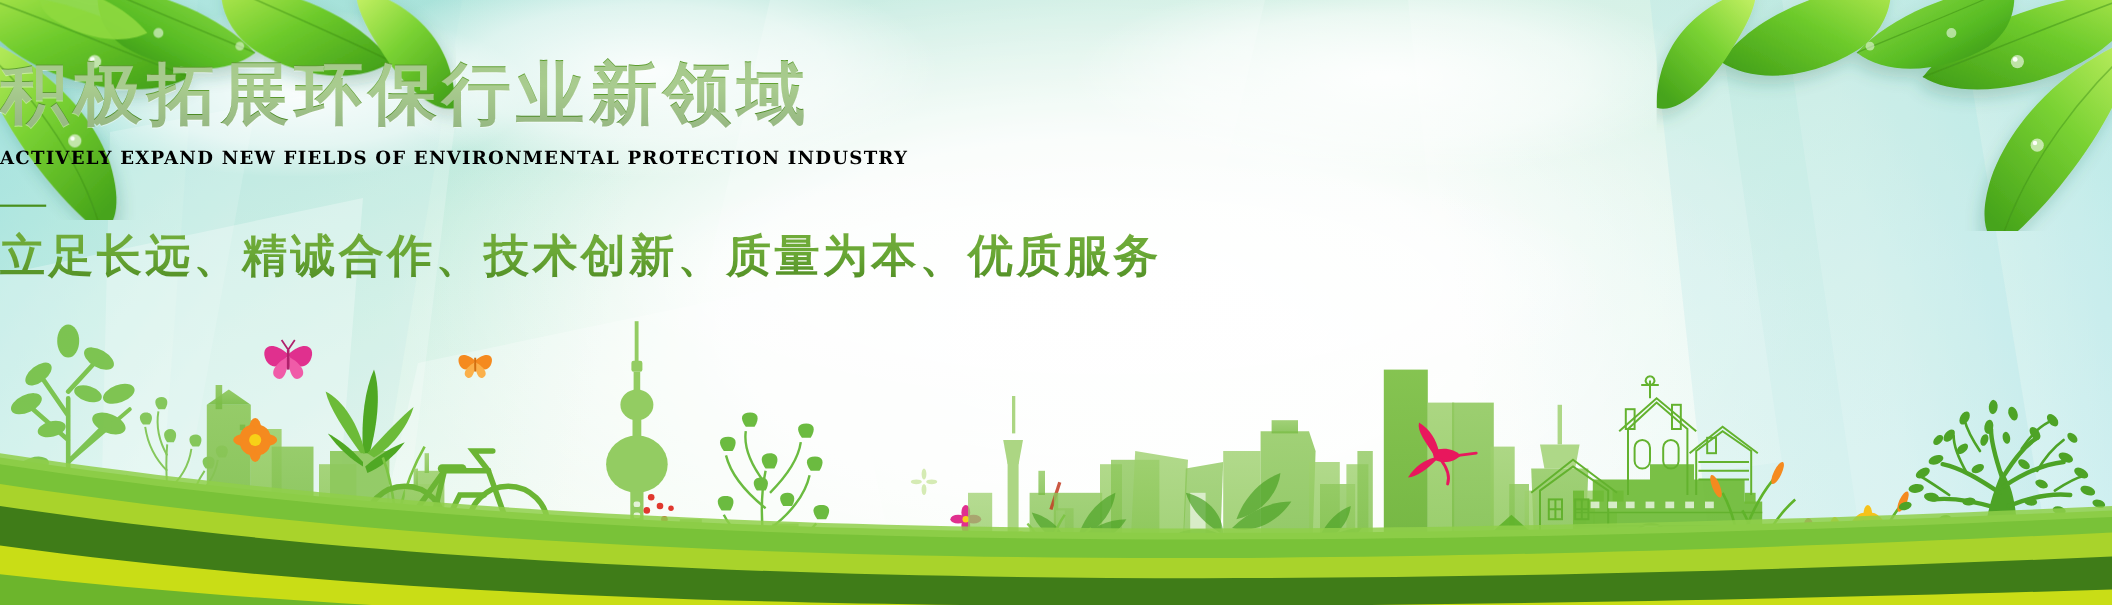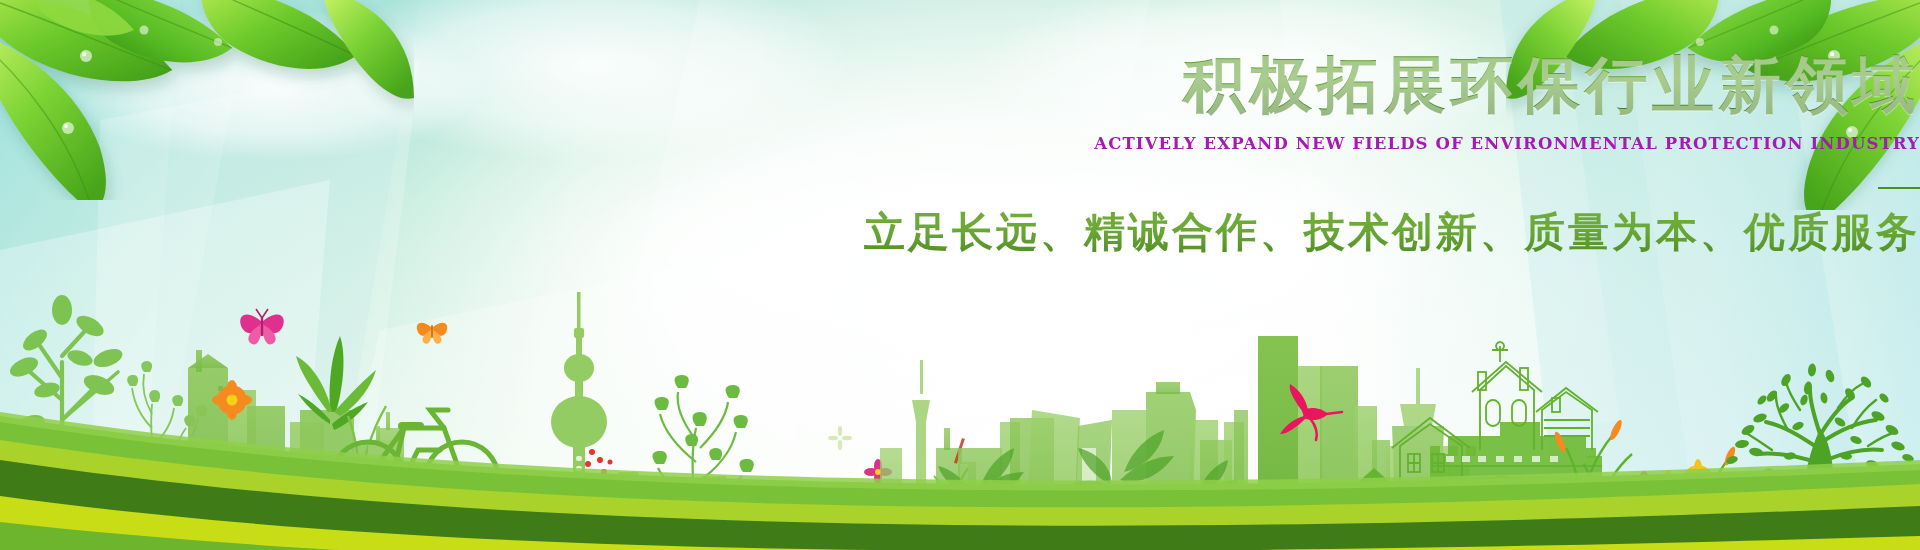--- a/index.html
+++ b/index.html
@@ -43,21 +43,21 @@
   
   .leafcorner { position:absolute; top:0; }
   .leafcorner.left  { left:-6px; }
   .leafcorner.right { right:-6px; }
 
   
   .textblock {
     position:absolute;
     left:0; right:0;
     top:52px;
-    text-align:right;
+    text-align:left;
     z-index:40;
   }
   .headline {
     font-family:"DejaVu Serif","Liberation Serif",serif;
     font-weight:700;
     font-size:62px;
     letter-spacing:5px;
     line-height:1.06;
     color:#4e9025;
     background:linear-gradient(180deg,#5a9b2c 0%,#63a233 40%,#3f7c1c 100%);
@@ -65,21 +65,21 @@
     background-clip:text;
     -webkit-text-fill-color:transparent;
     text-shadow:0 1px 0 rgba(255,255,255,0.45);
   }
   .subhead {
     margin-top:16px;
     font-family:"DejaVu Serif","Liberation Serif",serif;
     font-weight:700;
     font-size:16.5px;
     letter-spacing:1.1px;
-    color:#a21caf;
+    color:#000000;
     white-space:nowrap;
   }
   .divider-wrap { margin-top:22px; height:10px; }
   .divider {
     display:inline-block;
     width:42px; height:2px;
     background:#49901c;
   }
   .slogan {
     margin-top:20px;

